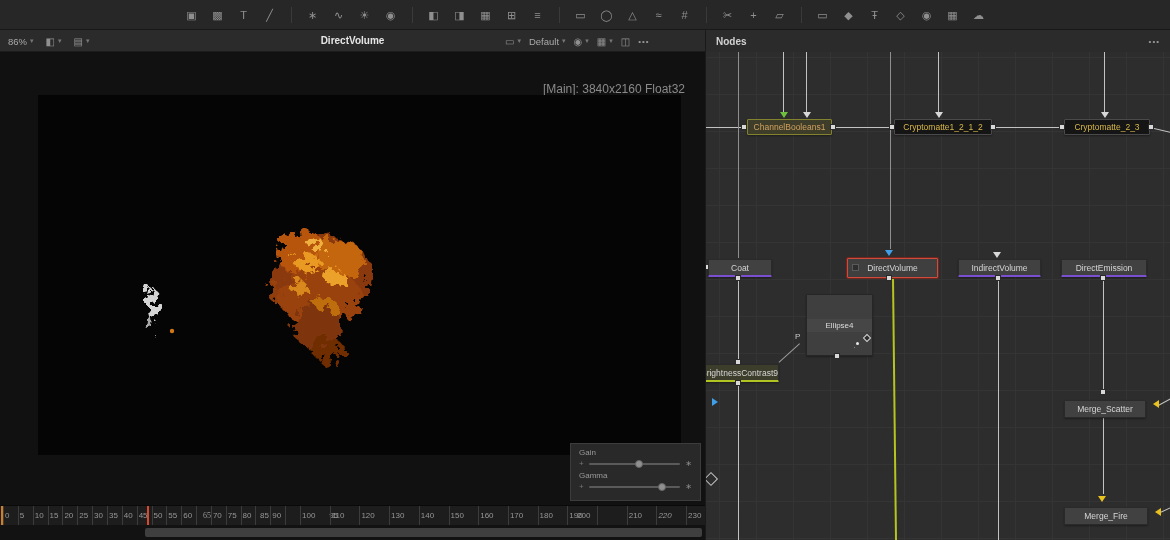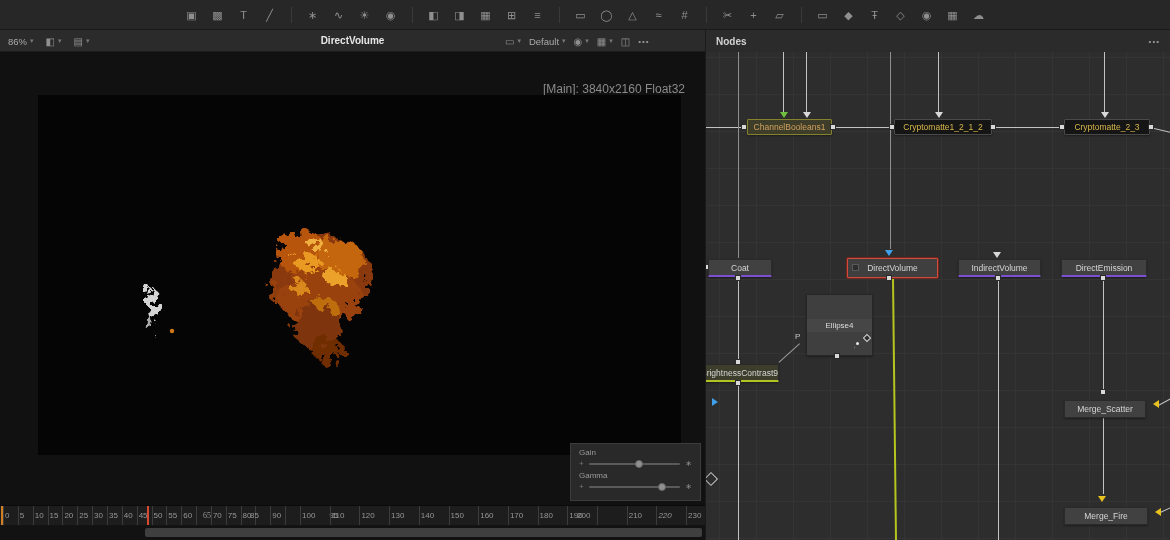--- a/index.html
+++ b/index.html
@@ -241,21 +241,21 @@
     <div class="ticklabel" style="left: 183.2px;">60</div>
     <div class="tick" style="left: 196.05px;"></div>
     <div class="ticklabel" style="left: 203px; font-family: Liberation Serif, serif;">65</div>
     <div class="tick" style="left: 210.9px;"></div>
     <div class="ticklabel" style="left: 212.9px;">70</div>
     <div class="tick" style="left: 225.75px;"></div>
     <div class="ticklabel" style="left: 227.75px;">75</div>
     <div class="tick" style="left: 240.6px;"></div>
     <div class="ticklabel" style="left: 242.6px;">80</div>
     <div class="tick" style="left: 255.45px;"></div>
-    <div class="ticklabel" style="left: 250px;">85</div>
+    <div class="ticklabel" style="left: 260px;">85</div>
     <div class="tick" style="left: 270.3px;"></div>
     <div class="ticklabel" style="left: 272.3px;">90</div>
     <div class="tick" style="left: 285.15px;"></div>
     <div class="ticklabel" style="left: 287.15px; margin-left: 42px;">95</div>
     <div class="tick" style="left: 300px;"></div>
     <div class="ticklabel" style="left: 302px;">100</div>
     <div class="tick" style="left: 329.7px;"></div>
     <div class="ticklabel" style="left: 331.7px;">110</div>
     <div class="tick" style="left: 359.4px;"></div>
     <div class="ticklabel" style="left: 361.4px;">120</div>

